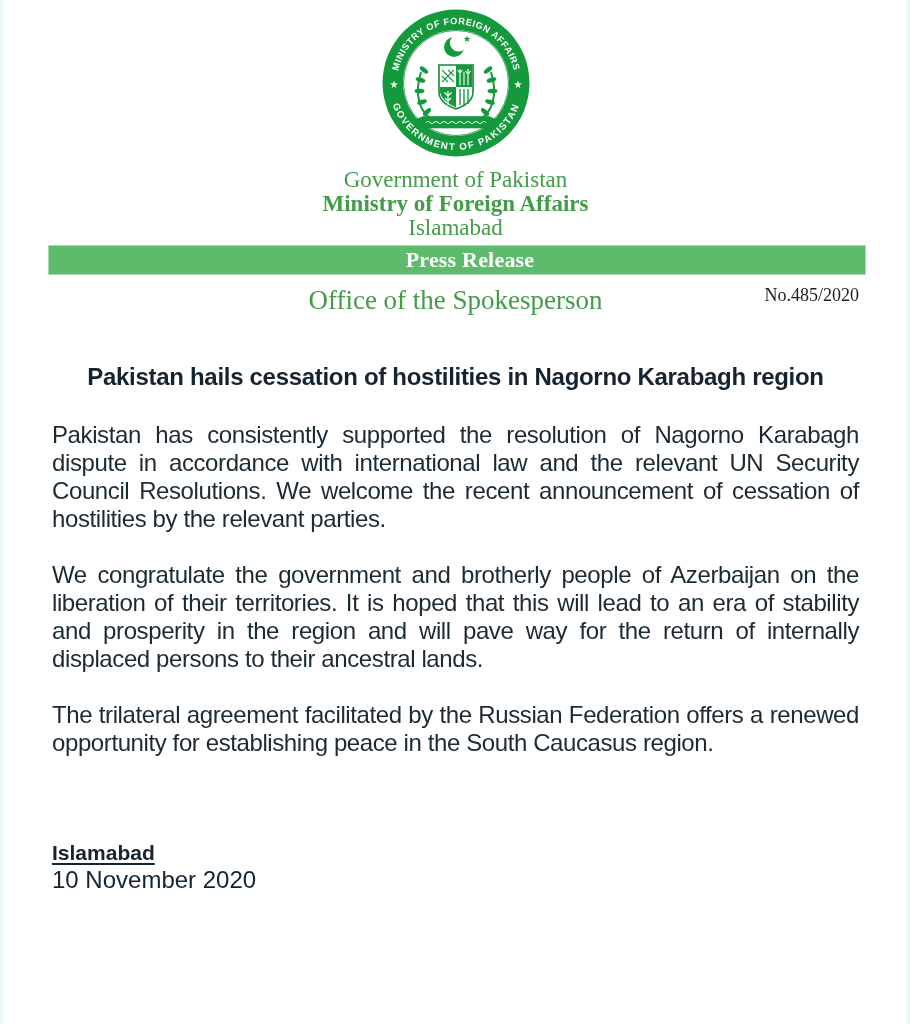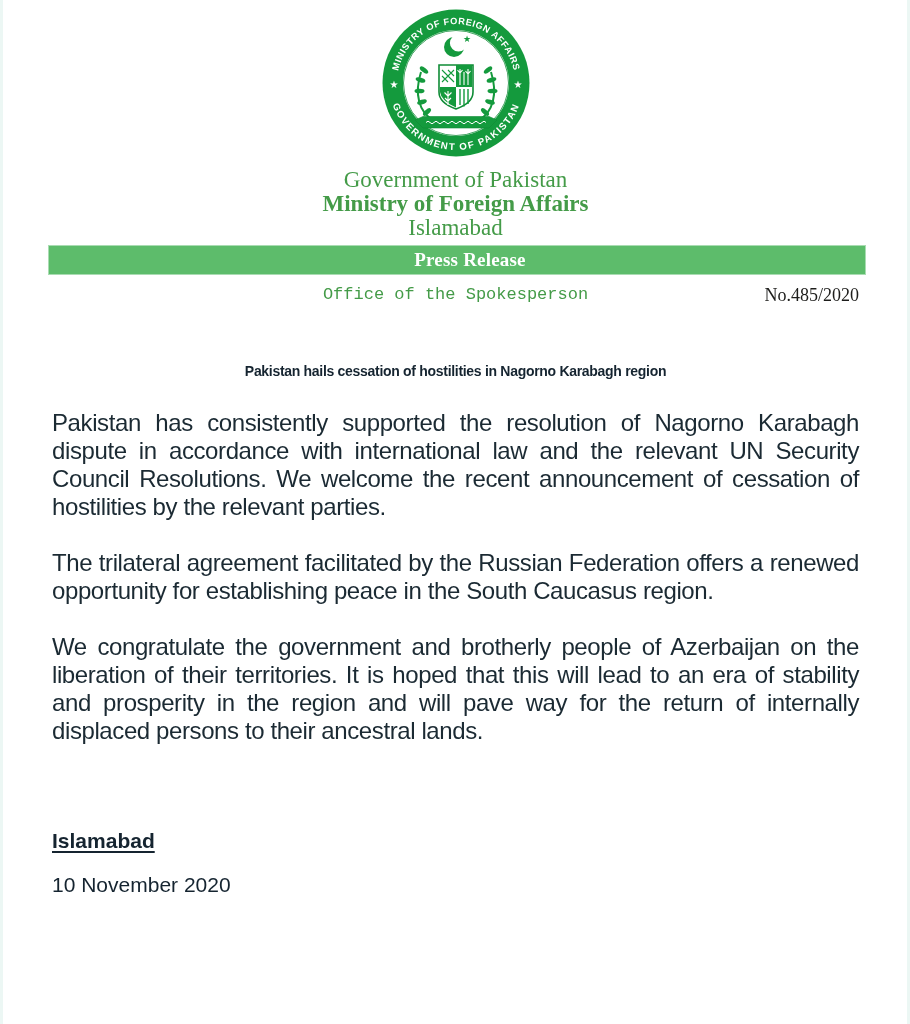--- a/index.html
+++ b/index.html
@@ -37,47 +37,47 @@
     background: #5dbc6b;
     border: 1px solid #a9dcb2;
     box-sizing: border-box;
     display: flex;
     align-items: center;
     justify-content: center;
   }
   .press-bar span {
     font-family: "Liberation Serif", serif;
     font-weight: bold;
-    font-size: 19px;
+    font-size: 22px;
     color: #ffffff;
     letter-spacing: 0.2px;
     margin-left: 26px;
   }
 
   
   .office-row { position: relative; margin-top: 10px; height: 26px; }
   .office-label {
     position: absolute; left: 0; right: 0; top: 0;
     text-align: center;
-    font-family: Liberation Mono, monospace;
-    font-size: 17px;
+    font-family: Liberation Serif, serif;
+    font-size: 27px;
     color: #449b48;
   }
   .ref-no {
     position: absolute; right: 3px; top: 0;
     font-family: "Liberation Serif", serif;
     font-size: 18px;
     color: #1d1d1b;
   }
 
   
   .doc-title {
     margin: 52px 0 0 0;
     text-align: center;
-    font-size: 14px;
+    font-size: 24px;
     font-weight: bold;
     color: #152430;
     letter-spacing: -0.3px;
   }
   .para {
     margin: 30px 3px 0 3px;
     text-align: justify;
     font-size: 24px;
     line-height: 28px;
     letter-spacing: -0.4px;
@@ -88,21 +88,21 @@
   
   .footer { margin-top: 84px; margin-left: 3px; }
   .place {
     font-size: 21px;
     font-weight: bold;
     color: #152430;
     text-decoration: underline;
     text-underline-offset: 3px;
     text-decoration-thickness: 2px;
   }
-  .date { font-size: 21px; color: #152430; margin-top: 20px; }
+  .date { font-size: 24px; color: #152430; margin-top: 1px; }
 </style>
 </head>
 <body>
 
 <div class="page">
   <div class="content">
 
     <div class="header">
 
       <svg class="emblem" width="150" height="150" viewBox="0 0 150 150">
@@ -185,22 +185,22 @@
     </div>
 
     <div class="office-row">
       <div class="office-label">Office of the Spokesperson</div>
       <div class="ref-no">No.485/2020</div>
     </div>
 
     <div class="doc-title">Pakistan hails cessation of hostilities in Nagorno Karabagh region</div>
 
     <p class="para">Pakistan has consistently supported the resolution of Nagorno Karabagh dispute in accordance with international law and the relevant UN Security Council Resolutions. We welcome the recent announcement of cessation of hostilities by the relevant parties.</p>
+    <p class="para">We congratulate the government and brotherly people of Azerbaijan on the liberation of their territories. It is hoped that this will lead to an era of stability and prosperity in the region and will pave way for the return of internally displaced persons to their ancestral lands.</p>
     <p class="para">The trilateral agreement facilitated by the Russian Federation offers a renewed opportunity for establishing peace in the South Caucasus region.</p>
-    <p class="para">We congratulate the government and brotherly people of Azerbaijan on the liberation of their territories. It is hoped that this will lead to an era of stability and prosperity in the region and will pave way for the return of internally displaced persons to their ancestral lands.</p>
 
     <div class="footer">
       <div class="place">Islamabad</div>
       <div class="date">10 November 2020</div>
     </div>
 
   </div>
 </div>
 
 </body></html>

